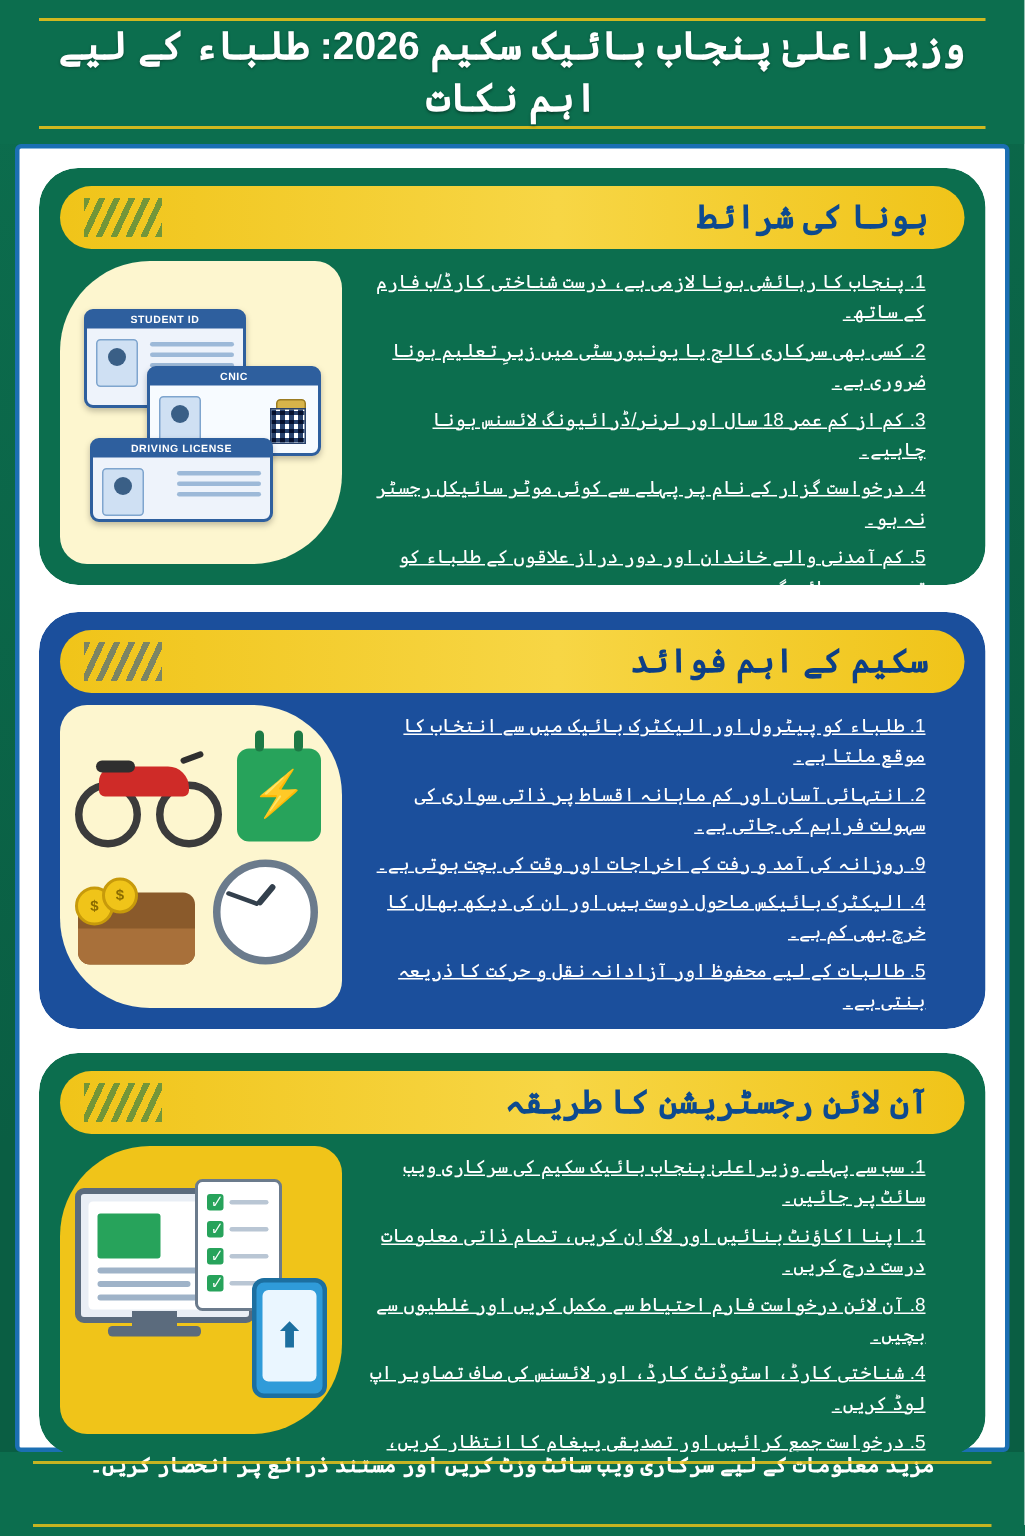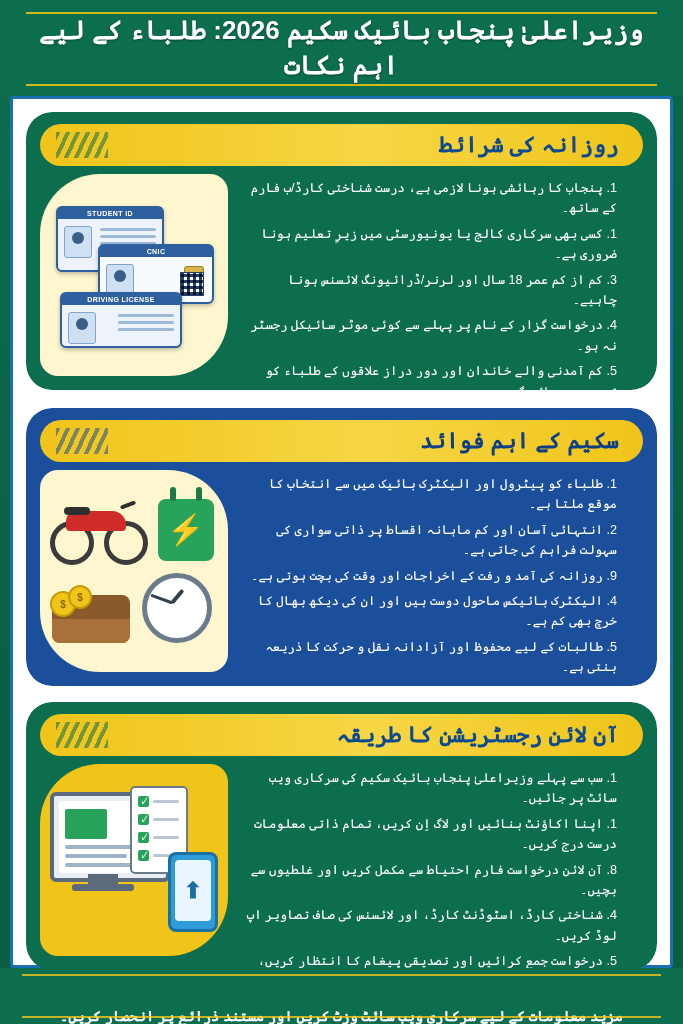--- a/index.html
+++ b/index.html
@@ -68,21 +68,21 @@
   }
   .header-rule.top { top: 12px; }
   .header-rule.bottom { bottom: 10px; }
   
   .footer {
     position: absolute;
     left: 0; right: 0; bottom: 0;
     height: 56px;
     background: #0c6e4e;
     display: flex;
-    align-items: flex-end;
+    align-items: flex-start;
     justify-content: center;
   }
   .footer-text {
     color: #ffffff;
     font-size: 14px;
     font-weight: bold;
     direction: rtl;
     text-align: center;
     padding: 0 20px;
   }
@@ -167,20 +167,21 @@
     color: #ffffff;
     font-size: 12.6px;
     line-height: 1.62;
     padding: 4px 6px 0 4px;
     box-sizing: border-box;
   }
   .sec-list ol {
     margin: 0;
     padding: 0 18px 0 0;
     list-style: none;
+    text-decoration: underline;
   }
   .sec-list li {
     margin: 0 0 5px 0;
     position: relative;
     padding-right: 2px;
     text-align: right;
   }
   .sec-art {
     flex: 0 0 188px;
     background: #fdf6cf;
@@ -362,21 +363,21 @@
     <div class="header-rule bottom"></div>
     <div class="header-title">وزیراعلیٰ پنجاب بائیک سکیم 2026: طلباء کے لیے اہم نکات</div>
   </div>
 
   <div class="frame-inner"></div>
 
   <div class="section sec1">
     <div class="sec-bg"></div>
     <div class="sec-title">
       <div class="sec-title-stripes"></div>
-      <span>روزانہ کی شرائط</span>
+      <span>ہونا کی شرائط</span>
     </div>
     <div class="sec-body">
       <div class="sec-art">
         <div class="cards">
           <div class="id-card card-a">
             <div class="card-hd">STUDENT ID</div>
             <div class="card-photo"></div>
             <div class="card-lines">
                 <i></i>
                 <i></i>
@@ -396,21 +397,21 @@
                 <i></i>
                 <i></i>
                 <i></i>
               </div>
           </div>
         </div>
       </div>
       <div class="sec-list">
         <ol>
           <li>1. پنجاب کا رہائشی ہونا لازمی ہے، درست شناختی کارڈ/ب فارم کے ساتھ۔</li>
-          <li>1. کسی بھی سرکاری کالج یا یونیورسٹی میں زیرِ تعلیم ہونا ضروری ہے۔</li>
+          <li>2. کسی بھی سرکاری کالج یا یونیورسٹی میں زیرِ تعلیم ہونا ضروری ہے۔</li>
           <li>3. کم از کم عمر 18 سال اور لرنر/ڈرائیونگ لائسنس ہونا چاہیے۔</li>
           <li>4. درخواست گزار کے نام پر پہلے سے کوئی موٹر سائیکل رجسٹر نہ ہو۔</li>
           <li>5. کم آمدنی والے خاندان اور دور دراز علاقوں کے طلباء کو ترجیح دی جائے گی۔</li>
 
         </ol>
       </div>
     </div>
   </div>
 
   <div class="section sec2">

